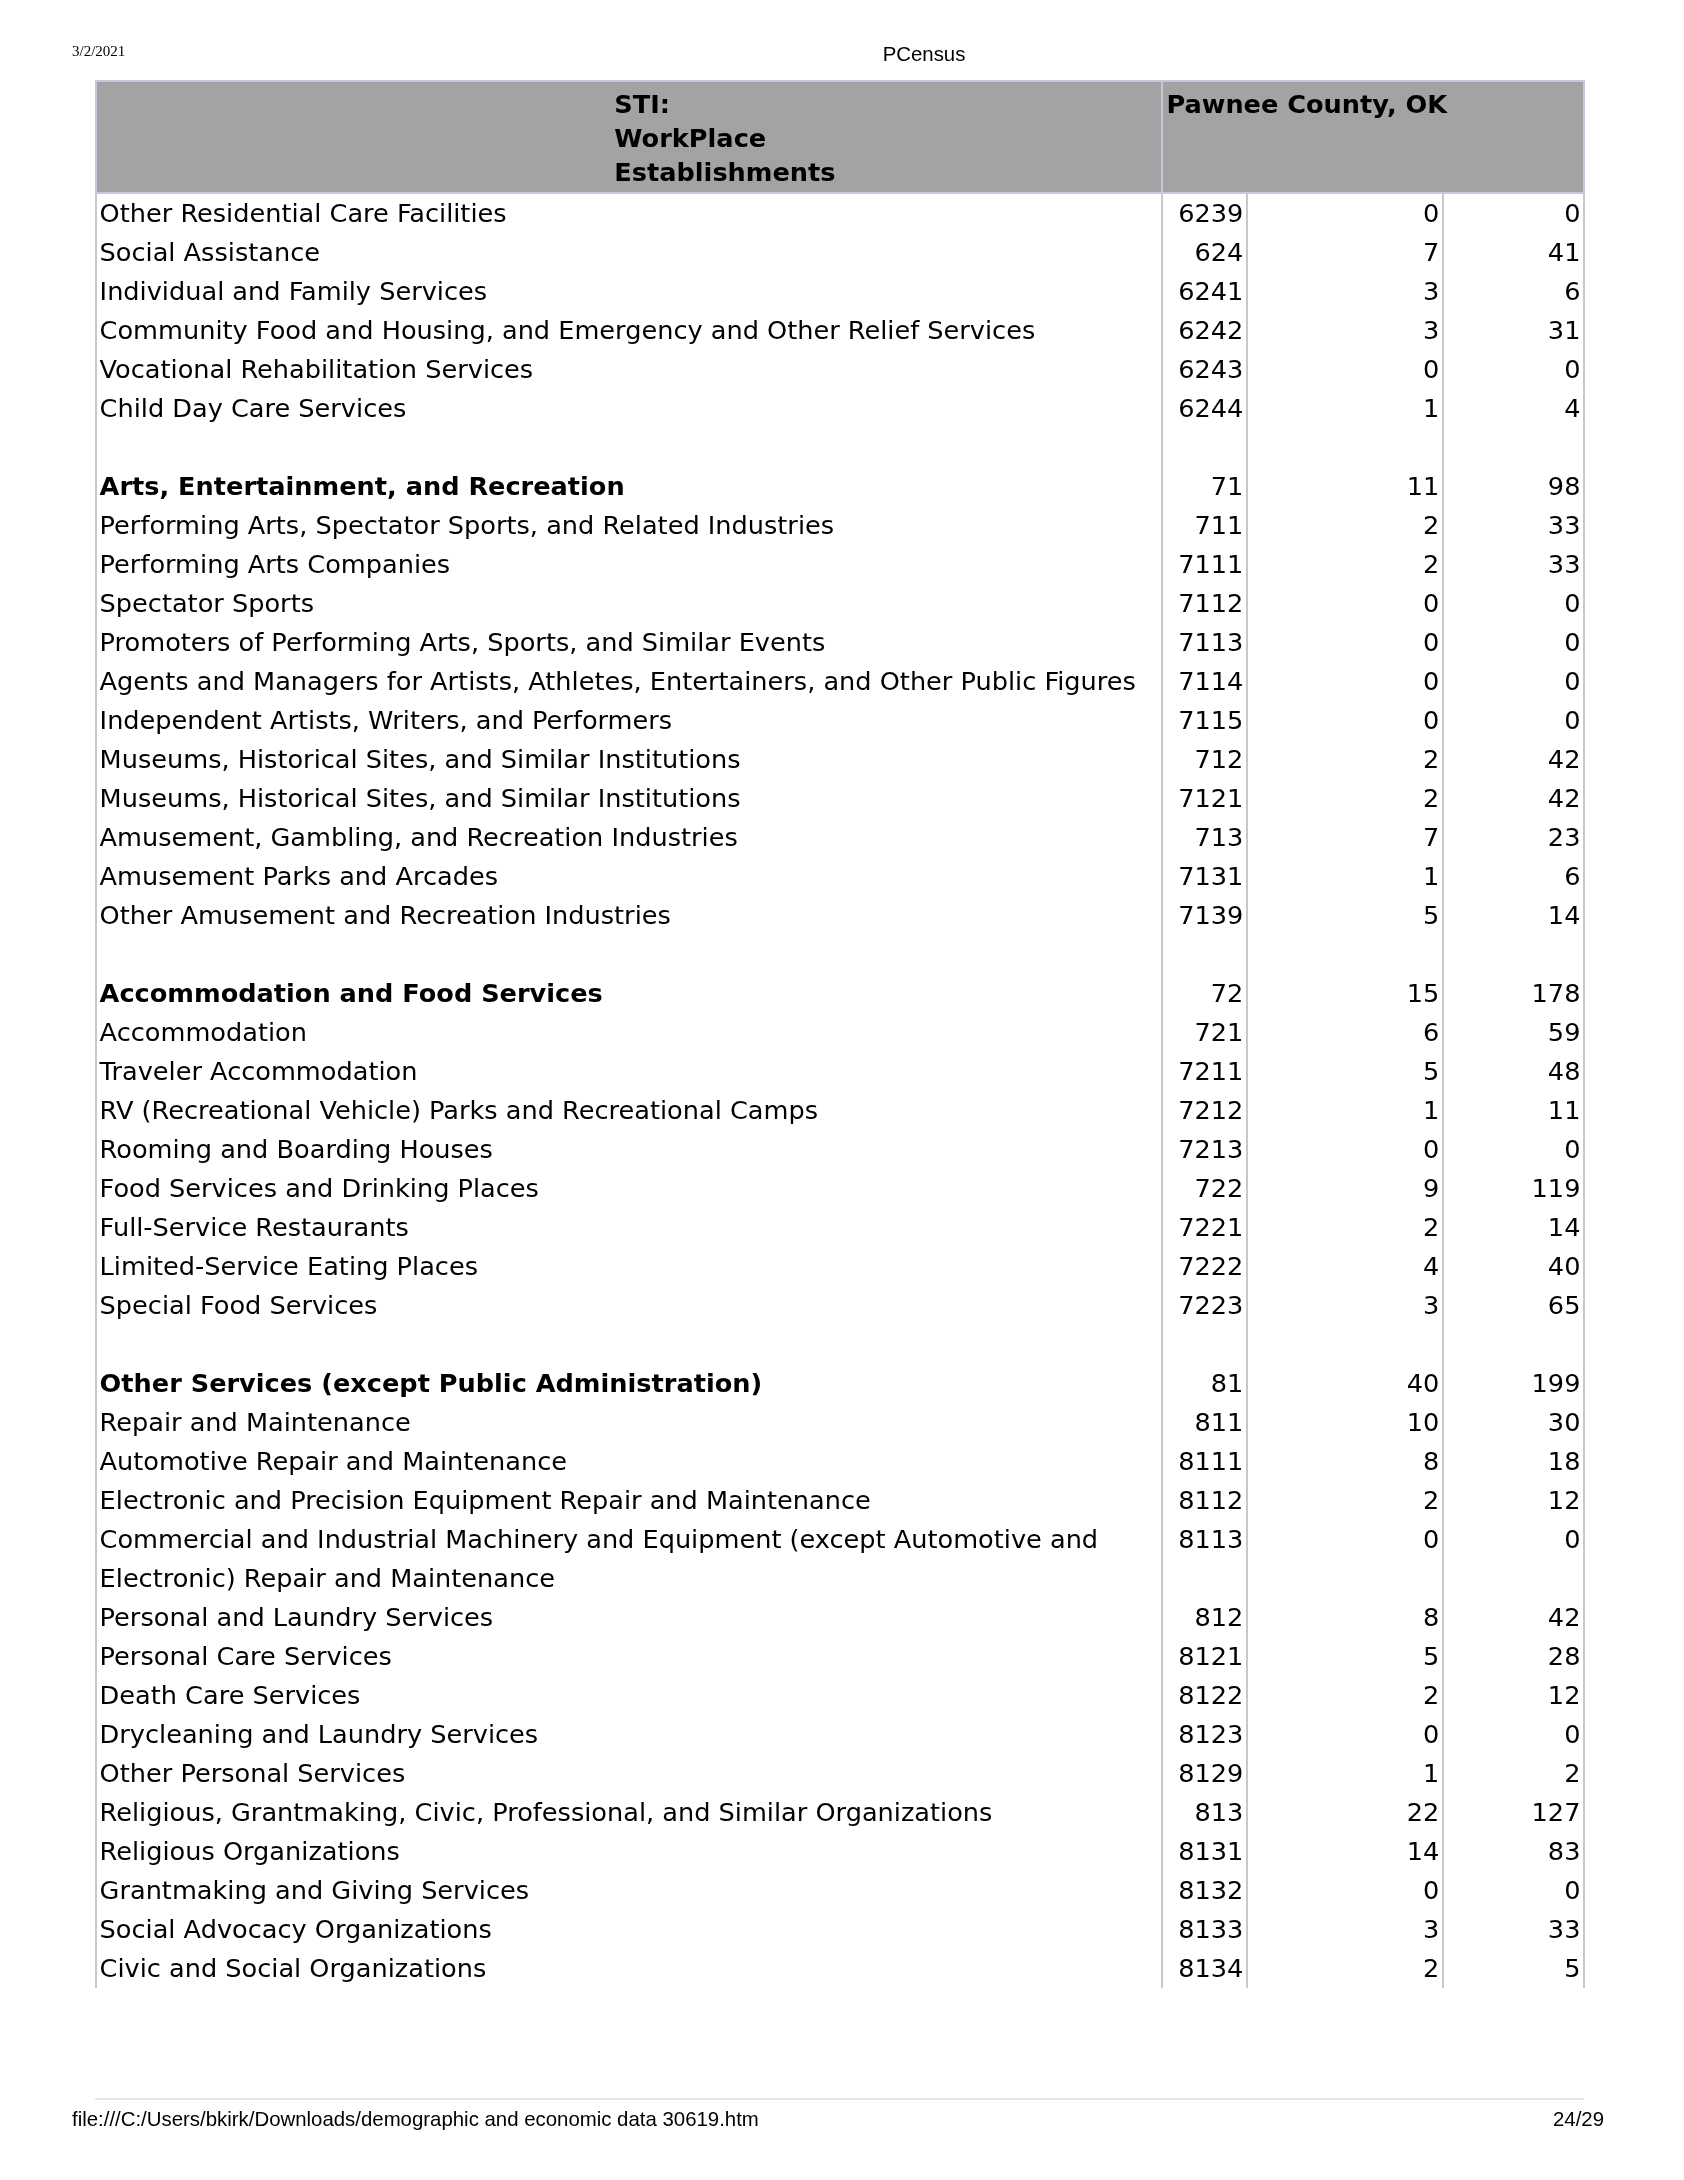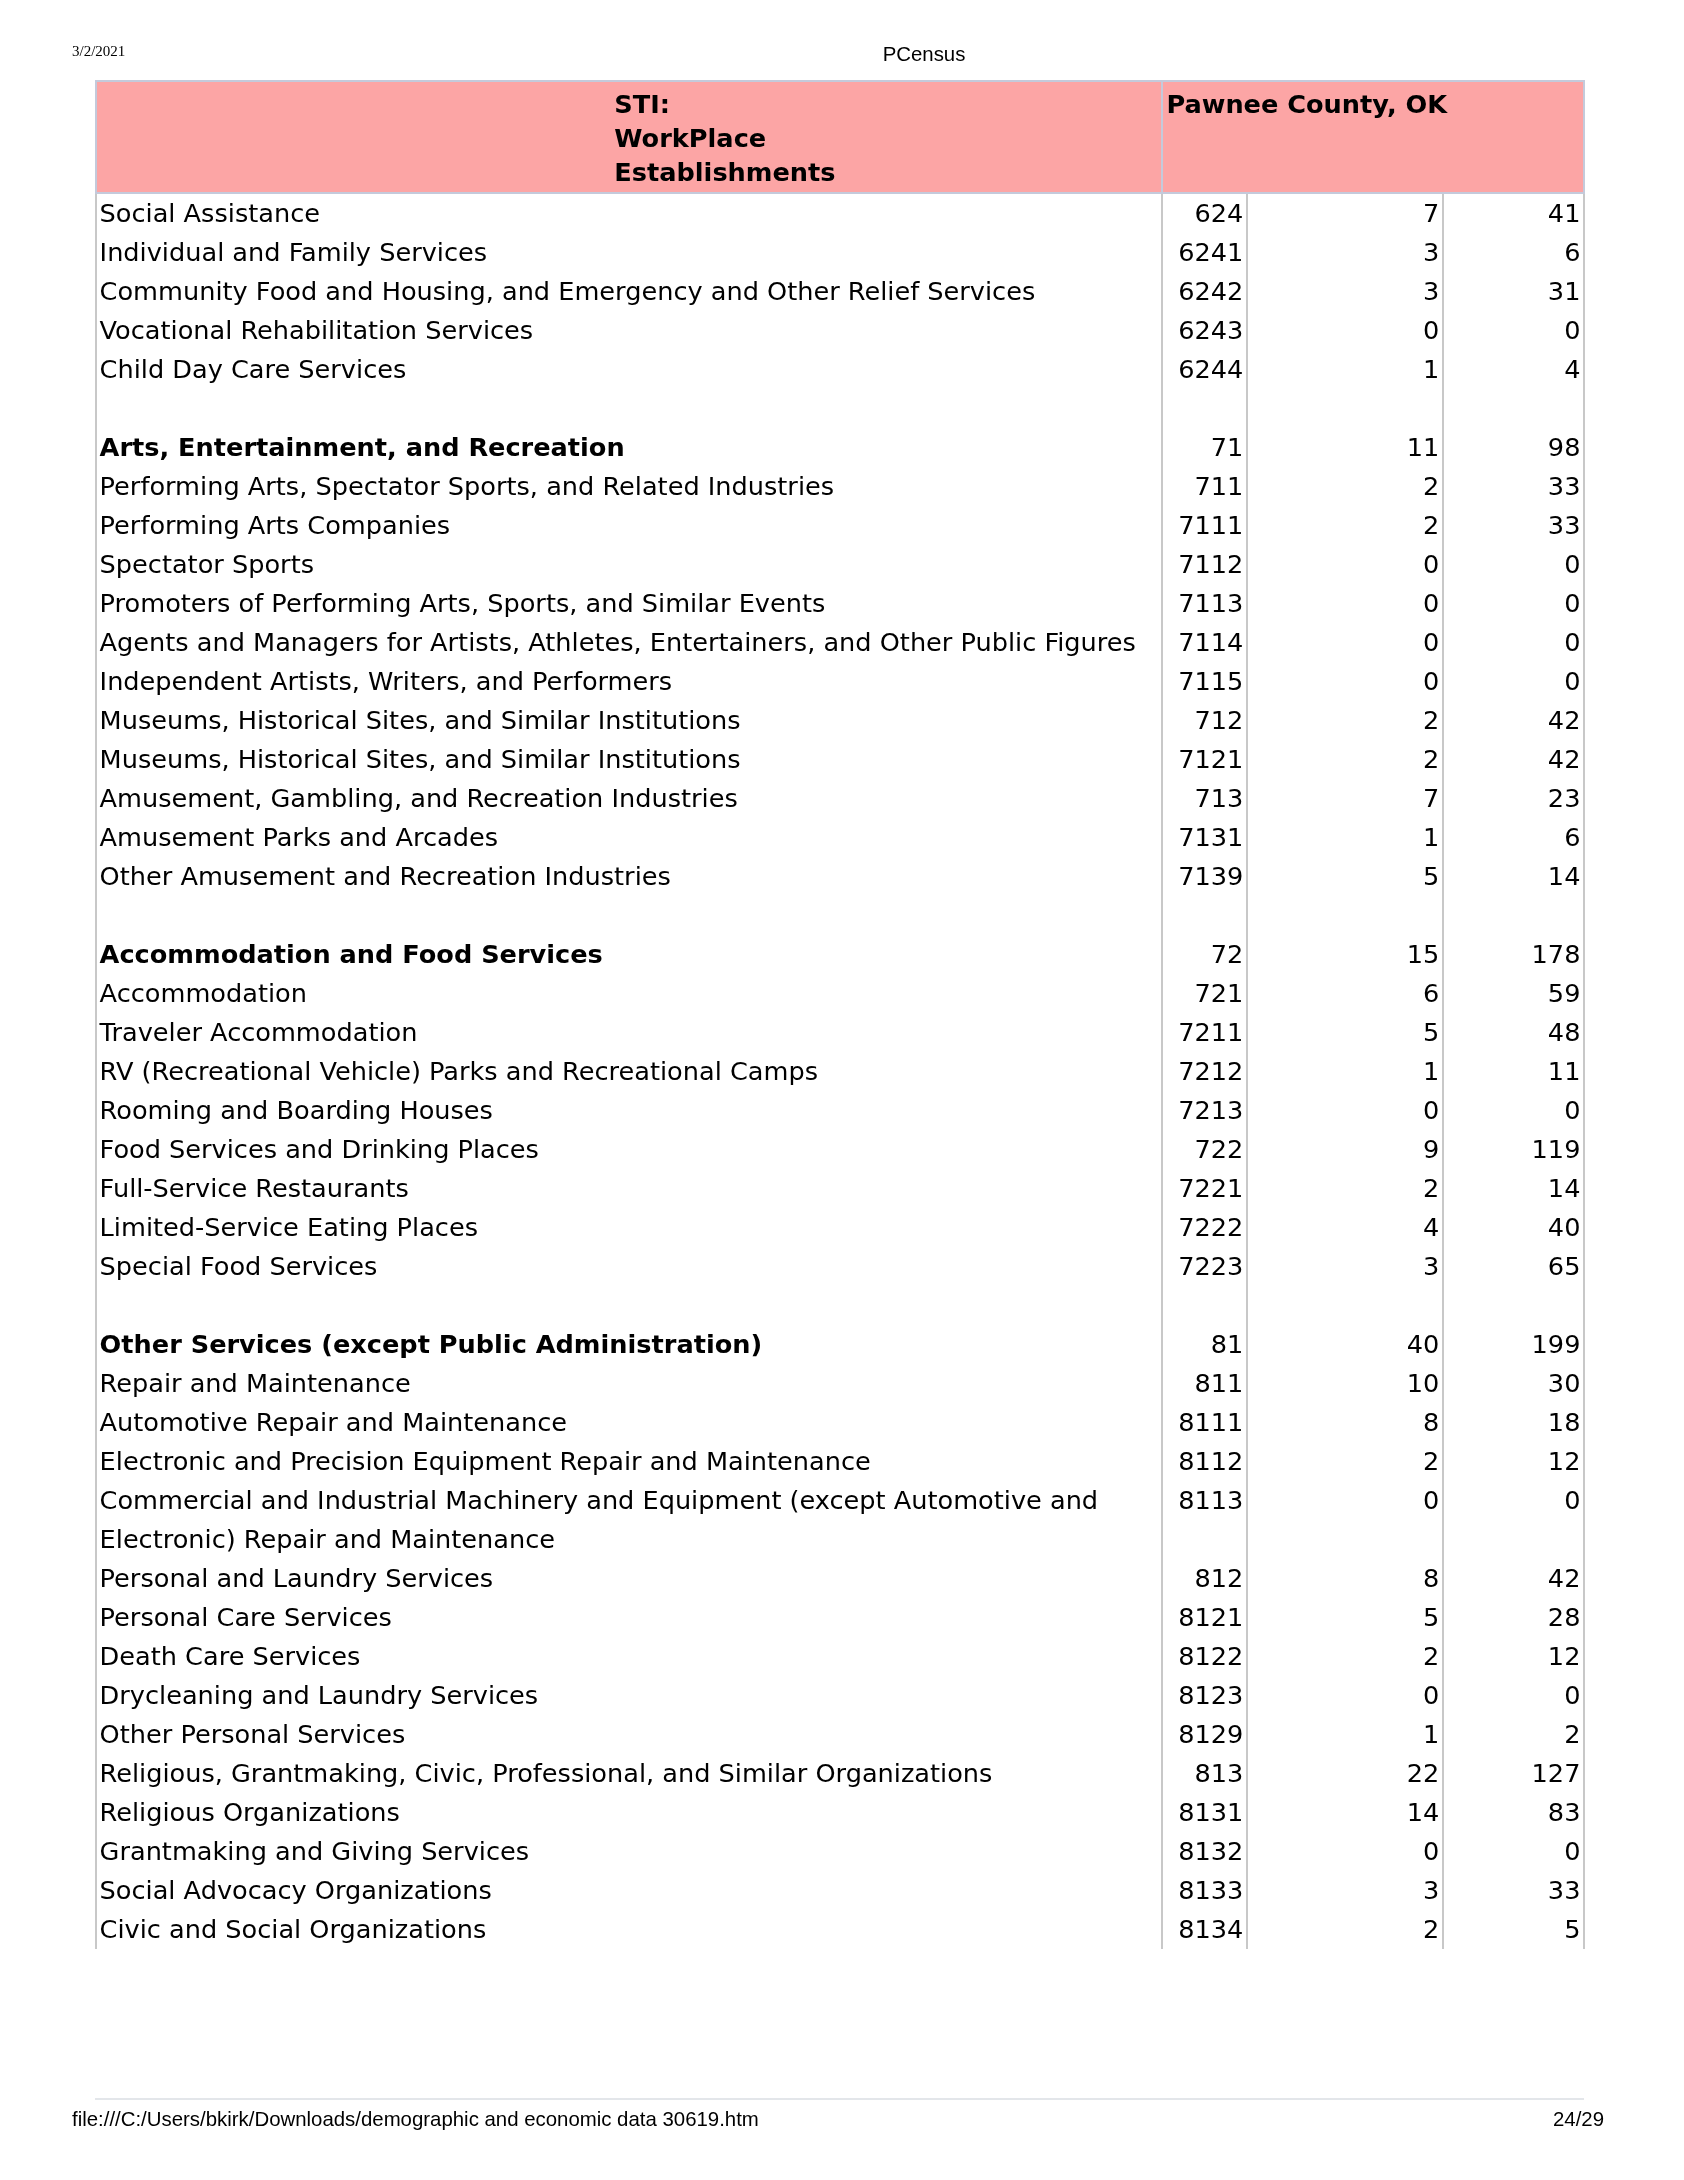--- a/index.html
+++ b/index.html
@@ -8,21 +8,21 @@
   .hdr-title { position: absolute; left: 0; width: 1848px; top: 43px; text-align: center; font-family: "Liberation Sans", sans-serif; font-size: 20.4px; }
   .ftr-path { position: absolute; left: 72px; top: 2108px; font-family: "Liberation Sans", sans-serif; font-size: 20.4px; }
   .ftr-page { position: absolute; right: 81px; top: 2108px; font-family: "Liberation Sans", sans-serif; font-size: 20.4px; margin-left: 17px; }
   .ftr-rule { position: absolute; left: 95px; width: 1489px; top: 2098px; height: 1.7px; background: #e3e6ea; }
 
   table.data { position: absolute; left: 95px; top: 80px; width: 1489px; border-collapse: collapse; table-layout: fixed; font-size: 25.6px; line-height: 39px; }
   table.data col.c-label { width: 1066px; }
   table.data col.c-code { width: 85px; }
   table.data col.c-v1 { width: 196px; }
   table.data col.c-v2 { width: 141px; }
-  thead th { font-weight: bold; font-size: 25.6px; line-height: 34px; vertical-align: top; padding: 5.1px 3.4px 3.4px 3.4px; border: 2.6px solid #c4cadb; background: #fca5a5; margin-left: 44px; }
+  thead th { font-weight: bold; font-size: 25.6px; line-height: 34px; vertical-align: top; padding: 5.1px 3.4px 3.4px 3.4px; border: 2.6px solid #c4cadb; background: #a3a3a3; margin-left: 44px; }
   thead th.label-h { text-align: center; padding-left: 170px; }
   thead th.county-h { text-align: left; }
   tbody td { padding: 0 2.6px; white-space: nowrap; vertical-align: top; }
   tbody td.label { border-left: 2.6px solid #c8c8c8; text-align: left; white-space: normal; }
   tbody td.code { border-left: 2.6px solid #c8c8c8; text-align: right; }
   tbody td.v1 { border-left: 2.6px solid #c8c8c8; text-align: right; }
   tbody td.v2 { border-left: 2.6px solid #c8c8c8; border-right: 2.6px solid #c8c8c8; text-align: right; }
   tr.section td.label { font-weight: bold; }
   tr.spacer td { height: 39px; }
 </style>
@@ -40,20 +40,26 @@
       <col class="c-v2">
   </colgroup>
   <thead>
     <tr>
       <th class="label-h"><span style="display:inline-block;width:196px;text-align:left;">STI: WorkPlace Establishments</span></th>
       <th class="county-h" colspan="3">Pawnee County, OK</th>
     </tr>
   </thead>
   <tbody id="tbody">
       <tr class="item">
+        <td class="label">Other Residential Care Facilities</td>
+        <td class="code">6239</td>
+        <td class="v1">0</td>
+        <td class="v2">0</td>
+      </tr>
+      <tr class="item">
         <td class="label">Social Assistance</td>
         <td class="code">624</td>
         <td class="v1">7</td>
         <td class="v2">41</td>
       </tr>
       <tr class="item">
         <td class="label">Individual and Family Services</td>
         <td class="code">6241</td>
         <td class="v1">3</td>
         <td class="v2">6</td>

